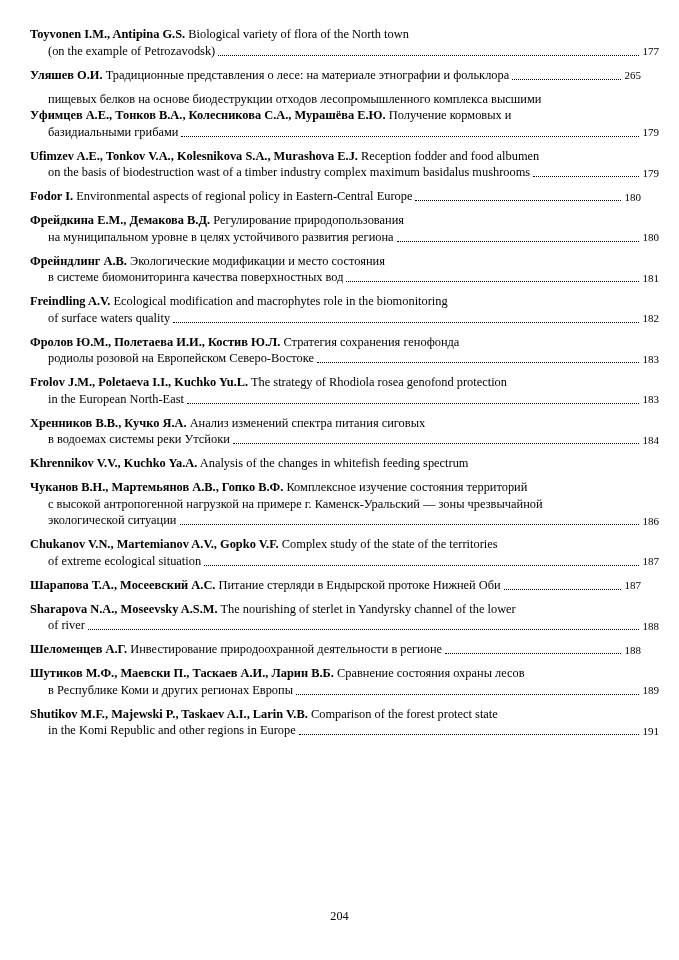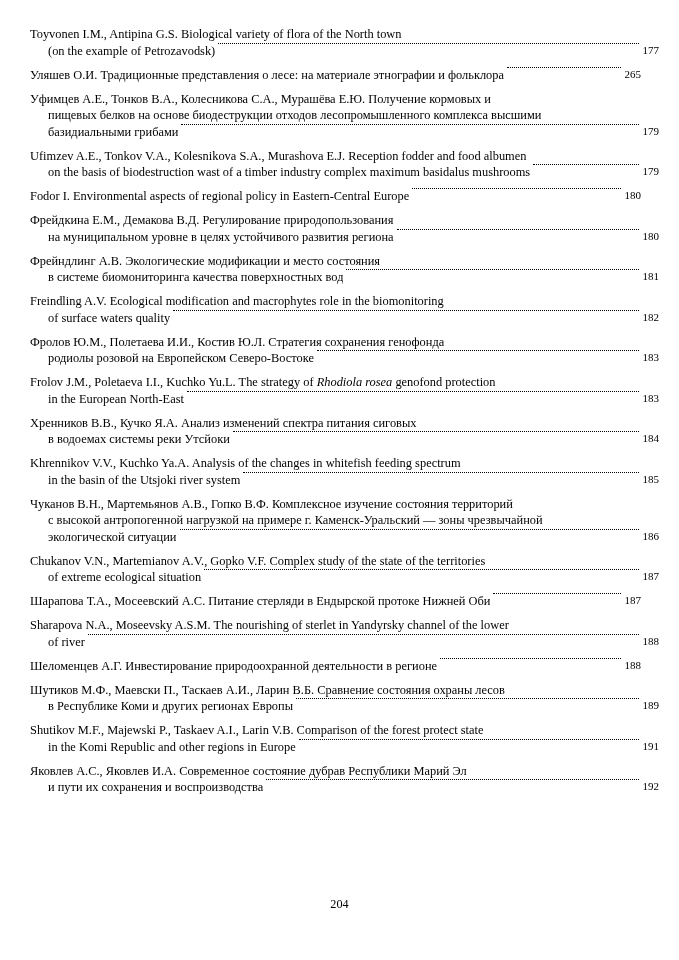--- a/index.html
+++ b/index.html
@@ -37,29 +37,28 @@
     position: relative;
     white-space: nowrap;
   }
   .ln.indent {
     padding-left: 18px;
   }
   .txt {
     display: inline;
   }
   .authors {
-    font-weight: normal;
+    font-weight: bold;
   }
   .ital {
-    font-style: italic;
   }
   
   .leadrow {
     display: flex;
-    align-items: flex-start;
+    align-items: flex-end;
     width: 100%;
   }
   .leadrow.indent {
     padding-left: 18px;
   }
   .leadrow .body {
     flex: 0 1 auto;
     white-space: nowrap;
     overflow: hidden;
   }
@@ -70,21 +69,21 @@
     min-width: 10px;
     height: 0;
   }
   .leadrow .pg {
     flex: 0 0 auto;
     font-size: 11px;
     padding-left: 1px;
   }
   .folio {
     position: absolute;
-    bottom: 48px;
+    bottom: 36px;
     left: 0;
     width: 679px;
     text-align: center;
     font-size: 12.2px;
   }
 </style>
 </head>
 <body>
 
 <div class="page">
@@ -98,22 +97,22 @@
         </div>
       </div>
       <div class="entry">
         <div class="leadrow">
           <span class="body"><span class="authors">Уляшев О.И.</span><span> Традиционные представления о лесе: на материале этнографии и фольклора</span></span>
           <span class="dots"></span>
           <span class="pg">265</span>
         </div>
       </div>
       <div class="entry">
+        <div class="ln indent"><span class="txt"><span>пищевых белков на основе биодеструкции отходов лесопромышленного комплекса высшими</span></span></div>
         <div class="ln"><span class="txt"><span class="authors">Уфимцев А.Е., Тонков В.А., Колесникова С.А., Мурашёва Е.Ю.</span><span> Получение кормовых и</span></span></div>
-        <div class="ln indent"><span class="txt"><span>пищевых белков на основе биодеструкции отходов лесопромышленного комплекса высшими</span></span></div>
         <div class="leadrow indent">
           <span class="body"><span>базидиальными грибами</span></span>
           <span class="dots"></span>
           <span class="pg">179</span>
         </div>
       </div>
       <div class="entry">
         <div class="ln"><span class="txt"><span class="authors">Ufimzev A.E., Tonkov V.A., Kolesnikova S.A., Murashova E.J.</span><span> Reception fodder and food albumen</span></span></div>
         <div class="leadrow indent">
           <span class="body"><span>on the basis of biodestruction wast of a timber industry complex maximum basidalus mushrooms</span></span>
@@ -171,25 +170,20 @@
       <div class="entry">
         <div class="ln"><span class="txt"><span class="authors">Хренников В.В., Кучко Я.А.</span><span> Анализ изменений спектра питания сиговых</span></span></div>
         <div class="leadrow indent">
           <span class="body"><span>в водоемах системы реки Утсйоки</span></span>
           <span class="dots"></span>
           <span class="pg">184</span>
         </div>
       </div>
       <div class="entry">
         <div class="ln"><span class="txt"><span class="authors">Khrennikov V.V., Kuchko Ya.A.</span><span> Analysis of the changes in whitefish feeding spectrum</span></span></div>
-        <div class="leadrow indent">
-          <span class="body"><span>in the basin of the Utsjoki river system</span></span>
-          <span class="dots"></span>
-          <span class="pg">185</span>
-        </div>
       </div>
       <div class="entry">
         <div class="ln"><span class="txt"><span class="authors">Чуканов В.Н., Мартемьянов А.В., Гопко В.Ф.</span><span> Комплексное изучение состояния территорий</span></span></div>
         <div class="ln indent"><span class="txt"><span>с высокой антропогенной нагрузкой на примере г. Каменск-Уральский — зоны чрезвычайной</span></span></div>
         <div class="leadrow indent">
           <span class="body"><span>экологической ситуации</span></span>
           <span class="dots"></span>
           <span class="pg">186</span>
         </div>
       </div>
@@ -230,25 +224,17 @@
           <span class="dots"></span>
           <span class="pg">189</span>
         </div>
       </div>
       <div class="entry">
         <div class="ln"><span class="txt"><span class="authors">Shutikov M.F., Majewski P., Taskaev A.I., Larin V.B.</span><span> Comparison of the forest protect state</span></span></div>
         <div class="leadrow indent">
           <span class="body"><span>in the Komi Republic and other regions in Europe</span></span>
           <span class="dots"></span>
           <span class="pg">191</span>
-        </div>
-      </div>
-      <div class="entry">
-        <div class="ln"><span class="txt"><span class="authors">Яковлев А.С., Яковлев И.А.</span><span> Современное состояние дубрав Республики Марий Эл</span></span></div>
-        <div class="leadrow indent">
-          <span class="body"><span>и пути их сохранения и воспроизводства</span></span>
-          <span class="dots"></span>
-          <span class="pg">192</span>
         </div>
       </div>
     </div>
   <div class="folio">204</div>
 </div>
 
 </body></html>

